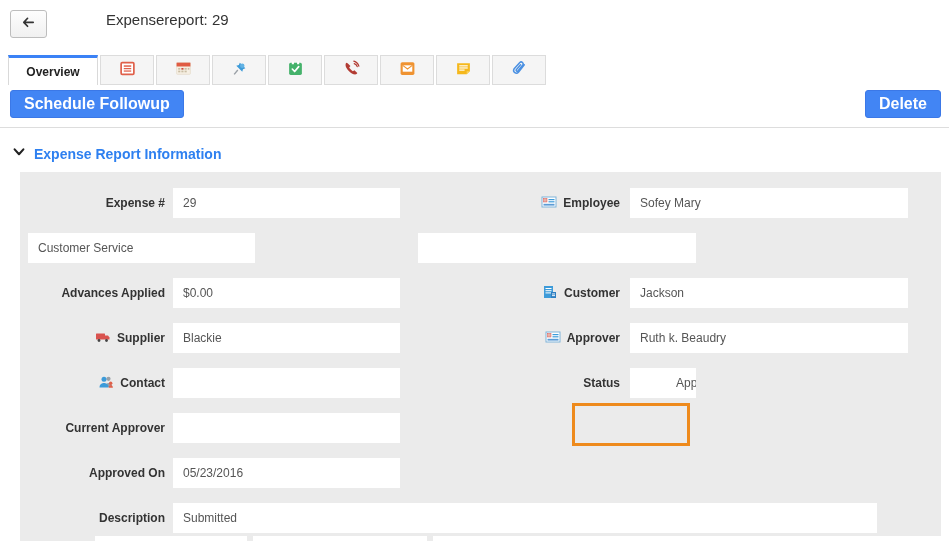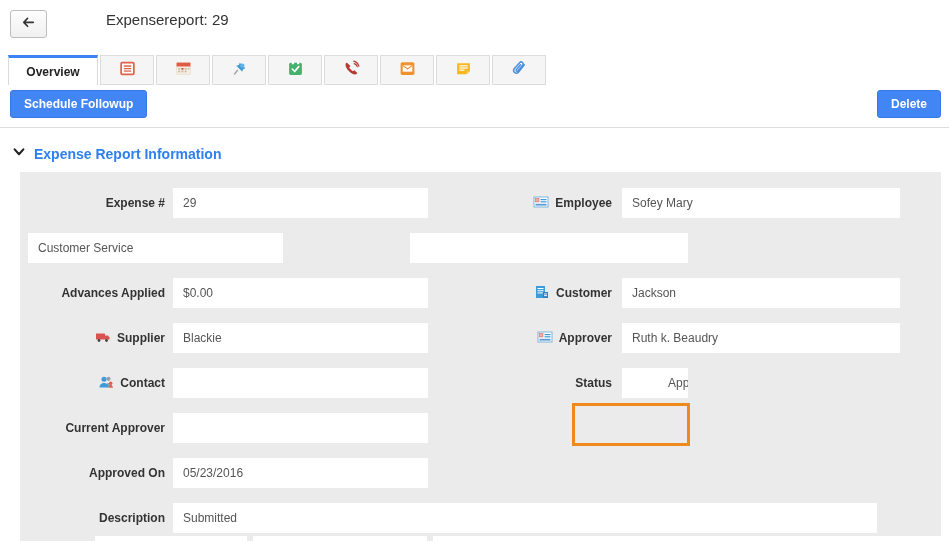--- a/index.html
+++ b/index.html
@@ -26,47 +26,47 @@
     border-top:3px solid #3b82f6; font-size:12px; font-weight:bold; color:#222;
   }
   .tab-icon {
     width:54px; background:#f5f5f5; border:1px solid #dcdcdc; margin-left:2px;
   }
   .tab-icon svg { width:17px; height:17px; }
   
   .btn {
     position:absolute; top:90px; height:28px; background:#4285f4;
     border:1px solid #3b78e7; border-radius:3px; color:#fff; font-weight:bold;
-    font-size:12px; padding:0 13px; display:flex; align-items:center; cursor:pointer;
+    font-size:16px; padding:0 13px; display:flex; align-items:center; cursor:pointer;
   }
   .btn-schedule { left:10px; }
   .btn-delete { right:8px; }
   .divider { position:absolute; top:127px; left:0; width:949px; border-top:1px solid #ddd; }
   
   .section-header { position:absolute; left:12px; top:145px; display:flex; align-items:center; gap:8px; }
   .section-header svg { width:14px; height:14px; }
   .section-title { color:#2e80f0; font-weight:bold; font-size:14px; cursor:pointer; }
   
   .panel { position:absolute; left:20px; top:172px; width:921px; height:369px; background:#ebebeb; }
   .col { position:absolute; top:16px; }
   .col-left { left:0; }
-  .col-right { left:380px; }
+  .col-right { left:388px; }
   .frow { display:flex; height:30px; margin-bottom:15px; }
   .lbl {
     display:flex; justify-content:flex-end; align-items:center; gap:6px;
     font-size:12px; font-weight:bold; color:#333; white-space:nowrap;padding-left:44px;
   }
   .col-left .lbl { width:145px; }
   .col-right .lbl { width:212px; }
   .lbl svg { width:16px; height:16px; flex:0 0 auto; }
   .inp {
     background:#fff; height:30px; line-height:30px; padding:0 10px;
     font-size:12px; color:#555; overflow:hidden; white-space:nowrap; cursor:text;
   }
-  .col-left .inp { margin-left:8px; width:255px; }
+  .col-left .inp { margin-left:8px; width:227px; }
   .col-right .inp { margin-left:10px; width:278px; }
   .inp-description { width:704px !important; }
   .inp-status { width:66px !important;padding-left:46px; }
   .highlight-box {
     position:absolute; left:552px; top:231px; width:118px; height:43px;
     border:3px solid #ee8a1c; pointer-events:none;
   }
   
   .sliver { position:absolute; top:364px; height:5px; background:#fff; }
   .sliver1 { left:75px;  width:152px; }

